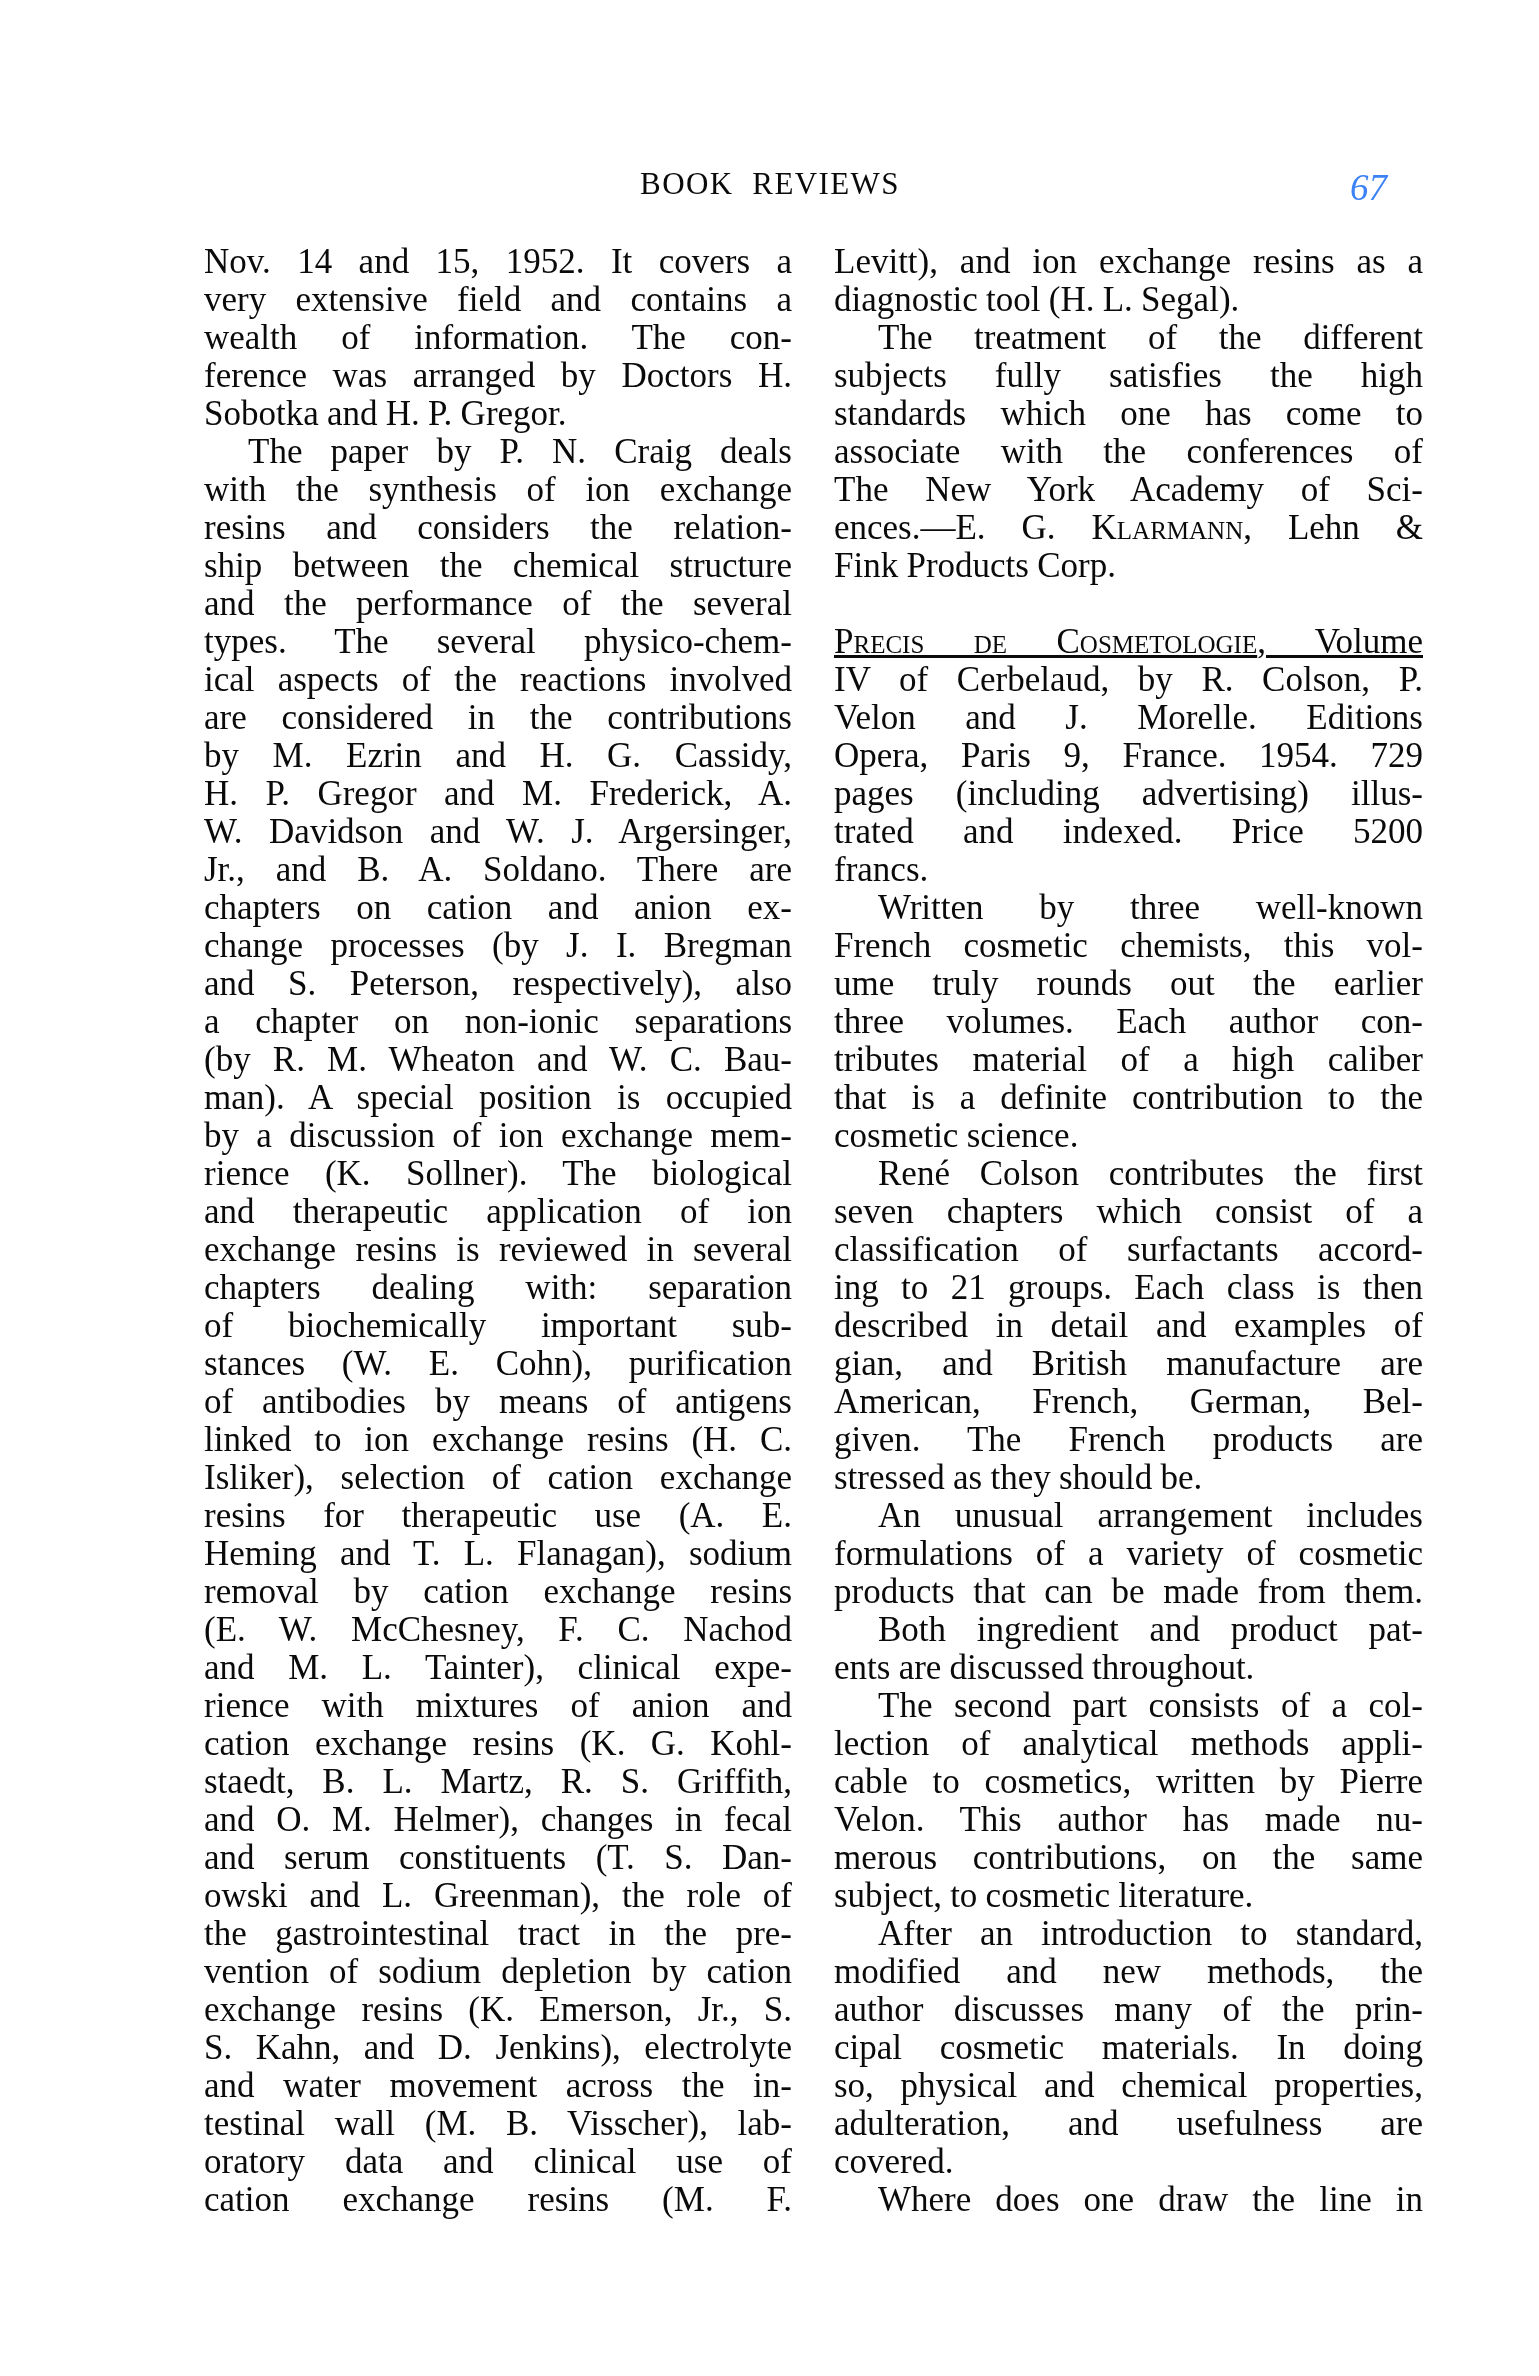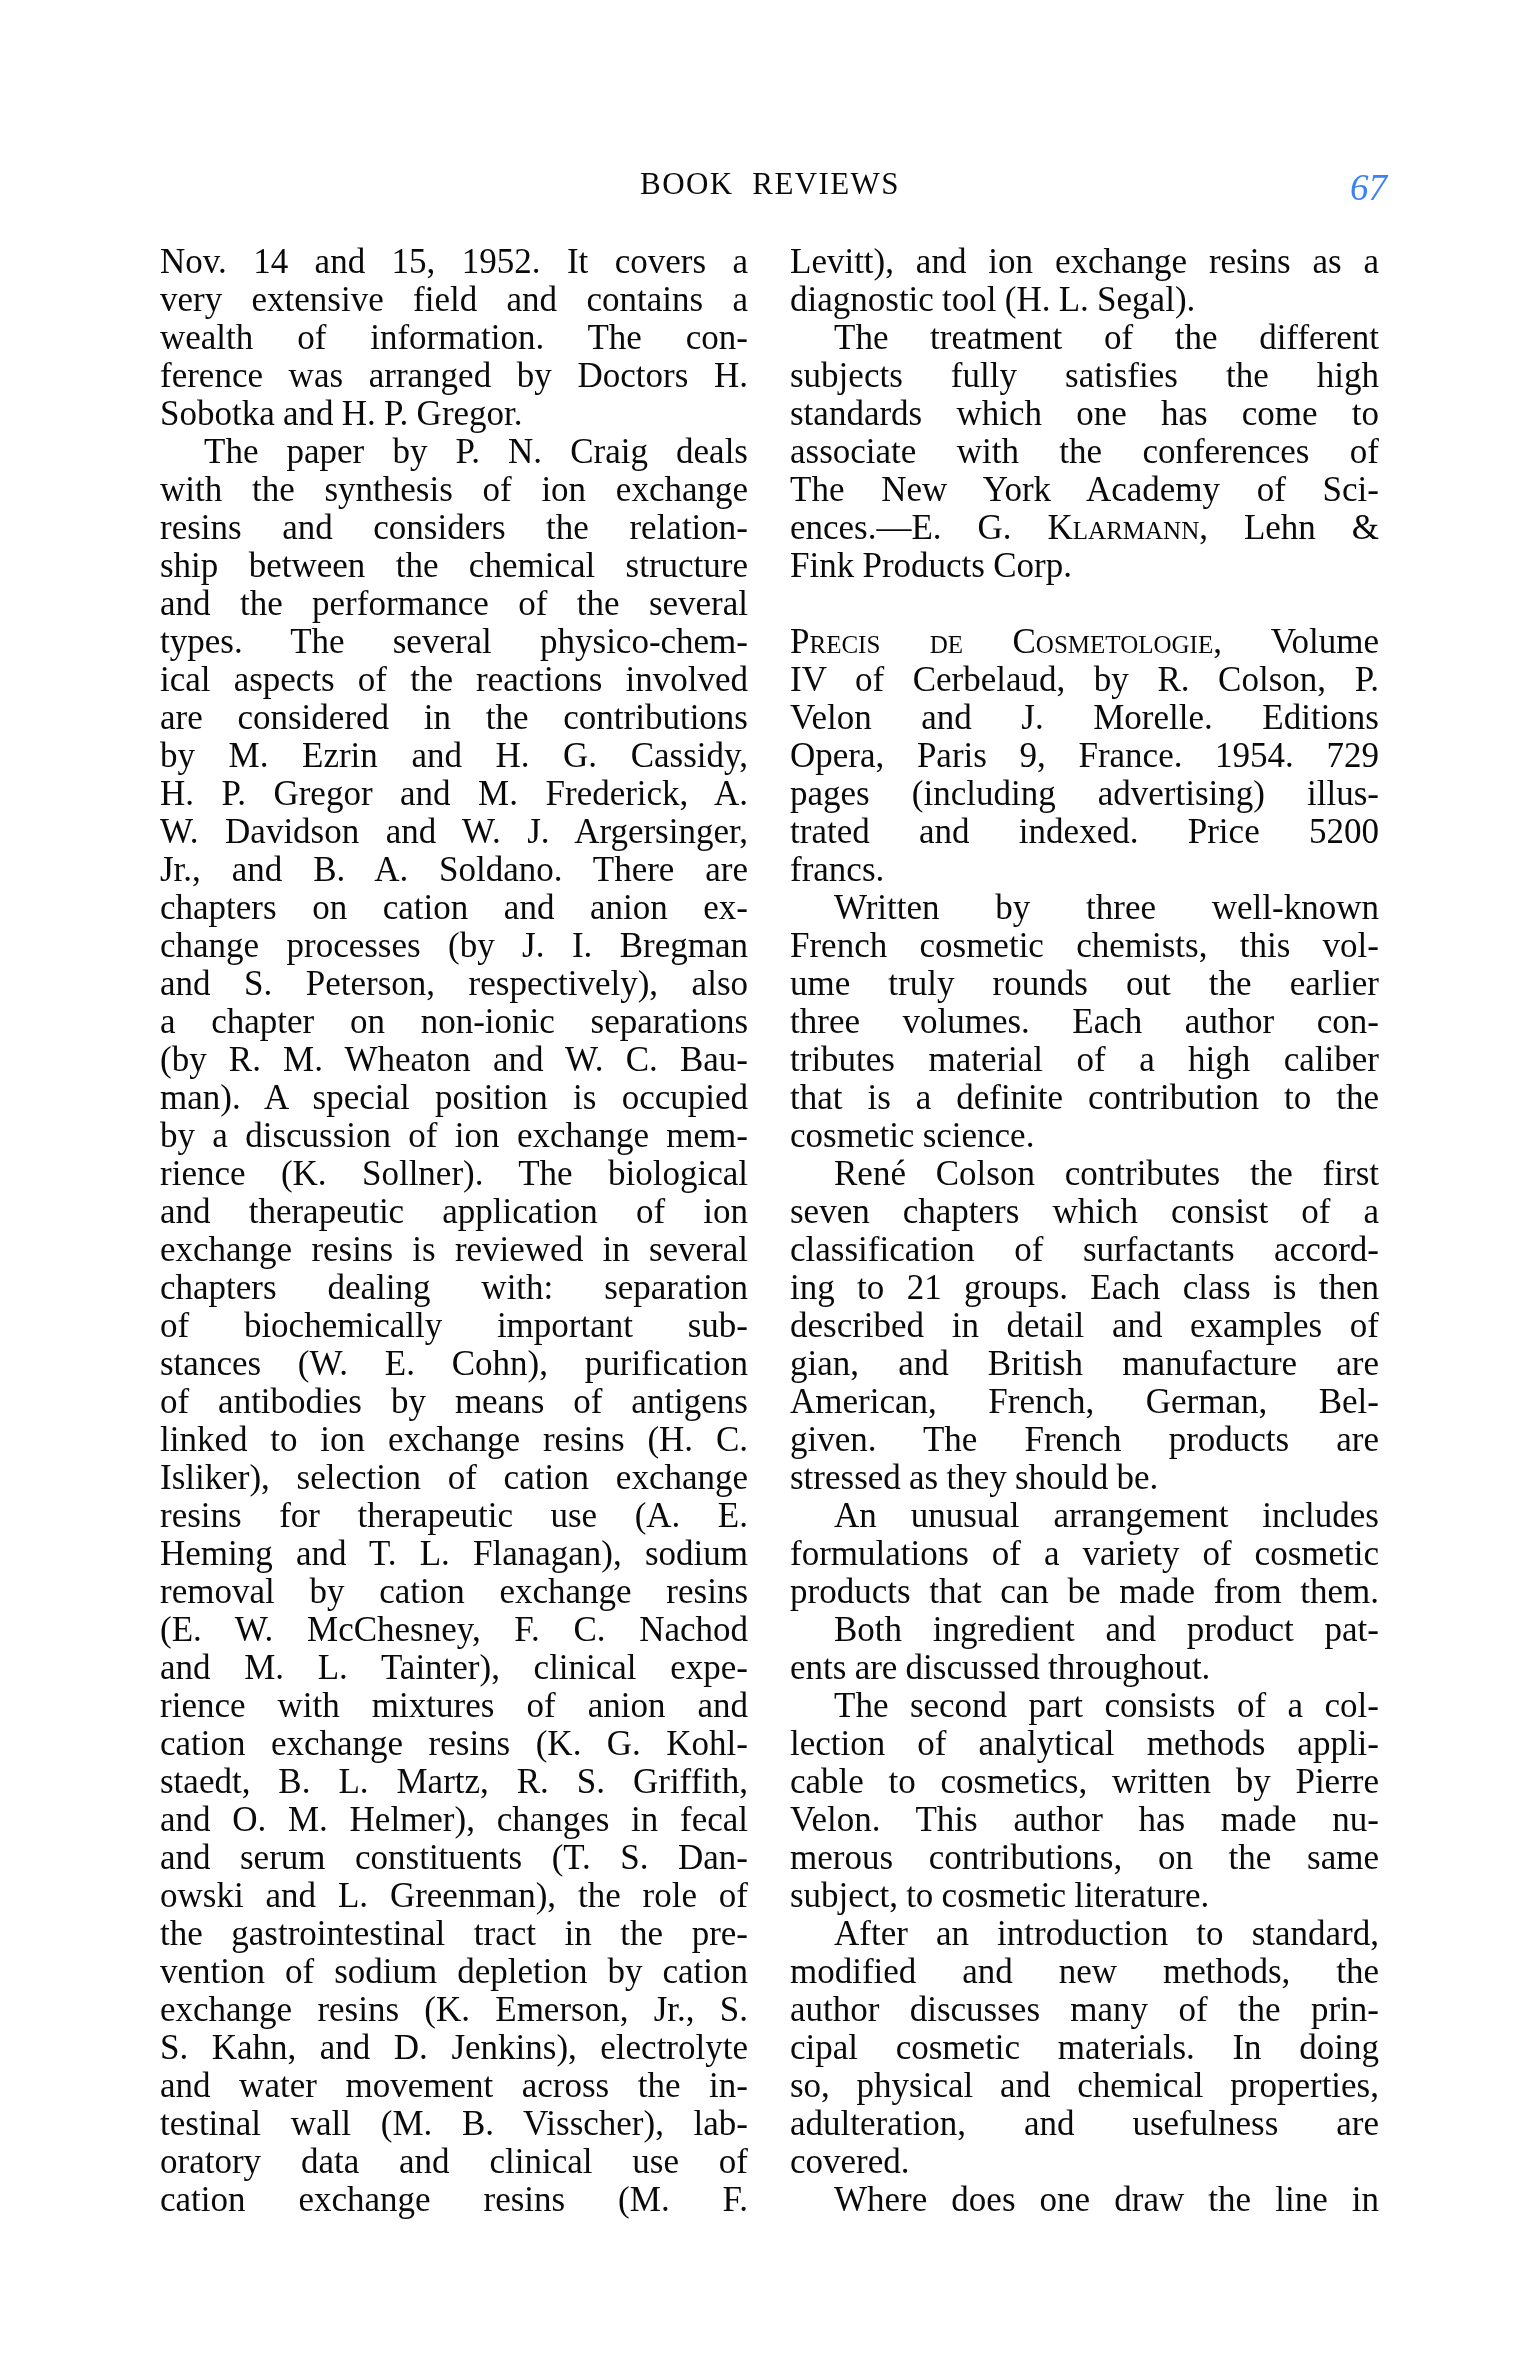--- a/index.html
+++ b/index.html
@@ -37,31 +37,32 @@
     font-size: 37px;
     font-style: italic;
     color: #3b82f6;
   }
   .column {
     position: absolute;
     top: 243px;
     font-size: 35px;
     line-height: 38px;
     word-spacing: -0.5px;
+    margin-left: 44px;
   }
   .column-left  { left: 160px; width: 588px; }
   .column-right { left: 790px; width: 589px; }
   .line {
     text-align: justify;
     text-align-last: justify;
     white-space: normal;
   }
   .line.para-end { text-align-last: left; }
   .line.indent { text-indent: 44px; }
-  .line.gap { margin-top: 38px; }
+  .line.gap { margin-top: 38px; text-decoration: underline; }
   .sc { font-variant: small-caps; }
 </style>
 </head>
 <body>
 
 <div class="page">
   <div class="running-header">
     <span class="header-title">BOOK REVIEWS</span>
     <span class="page-number">67</span>
   </div>

